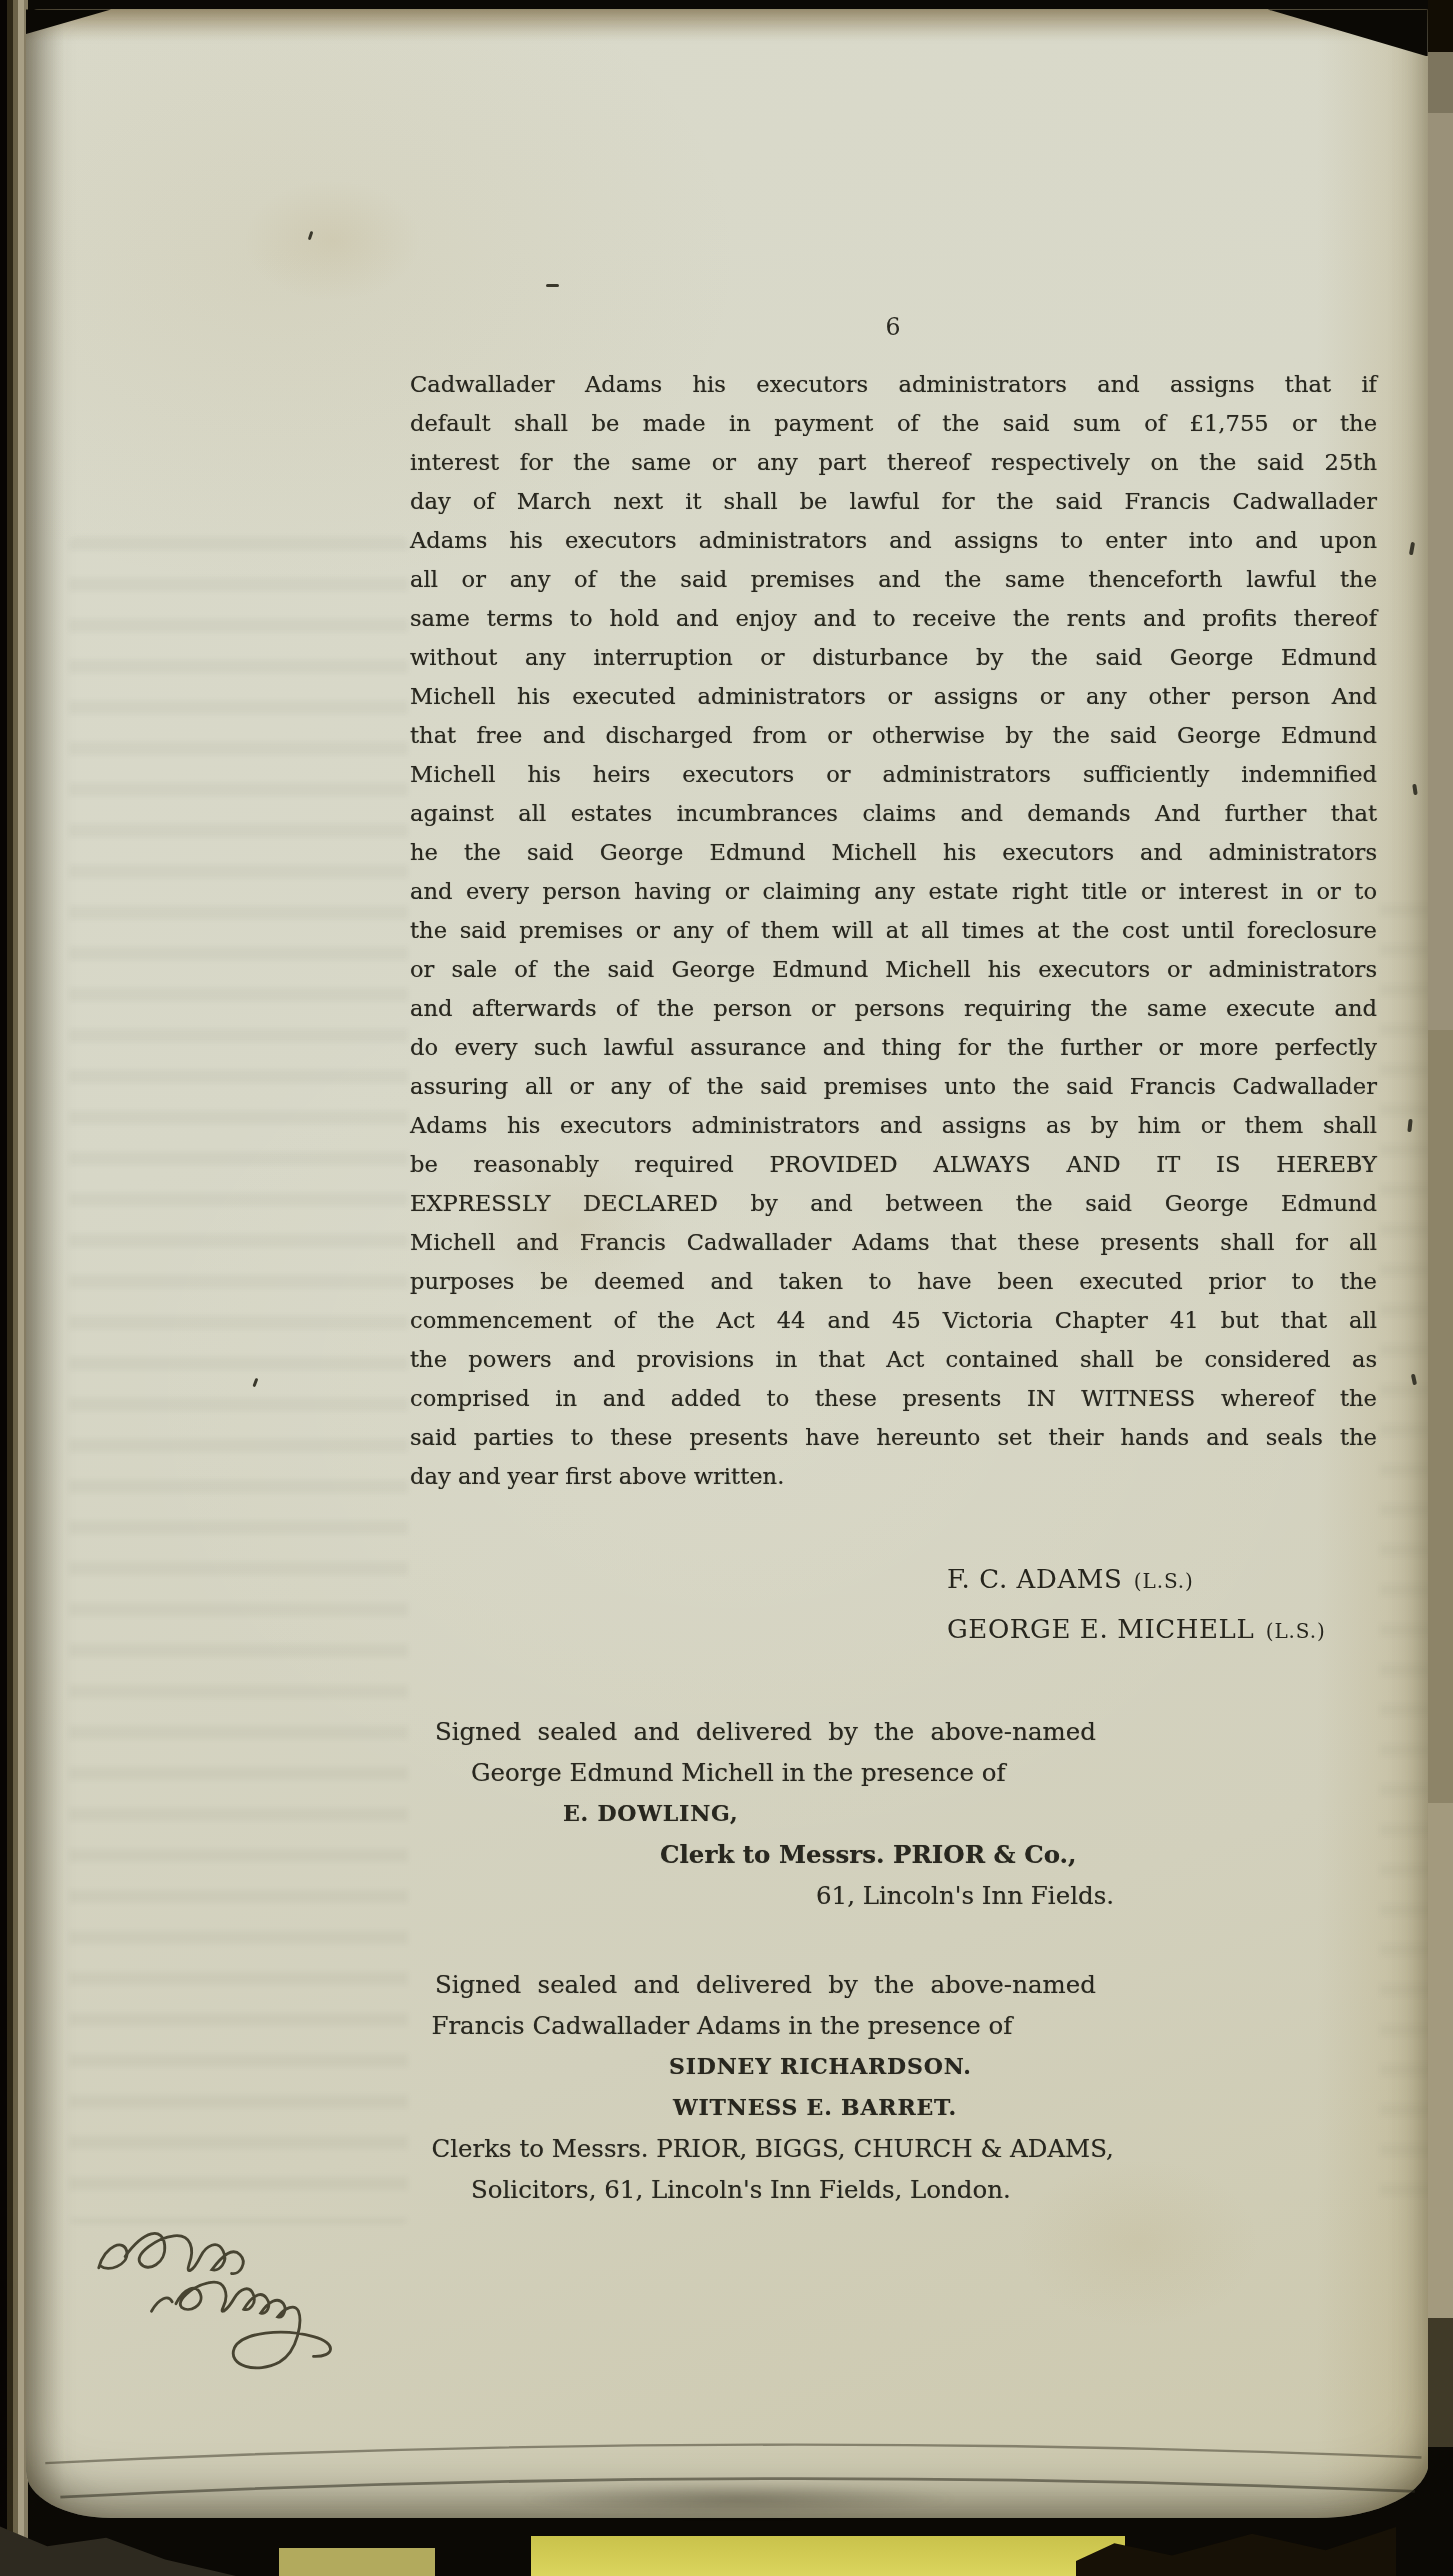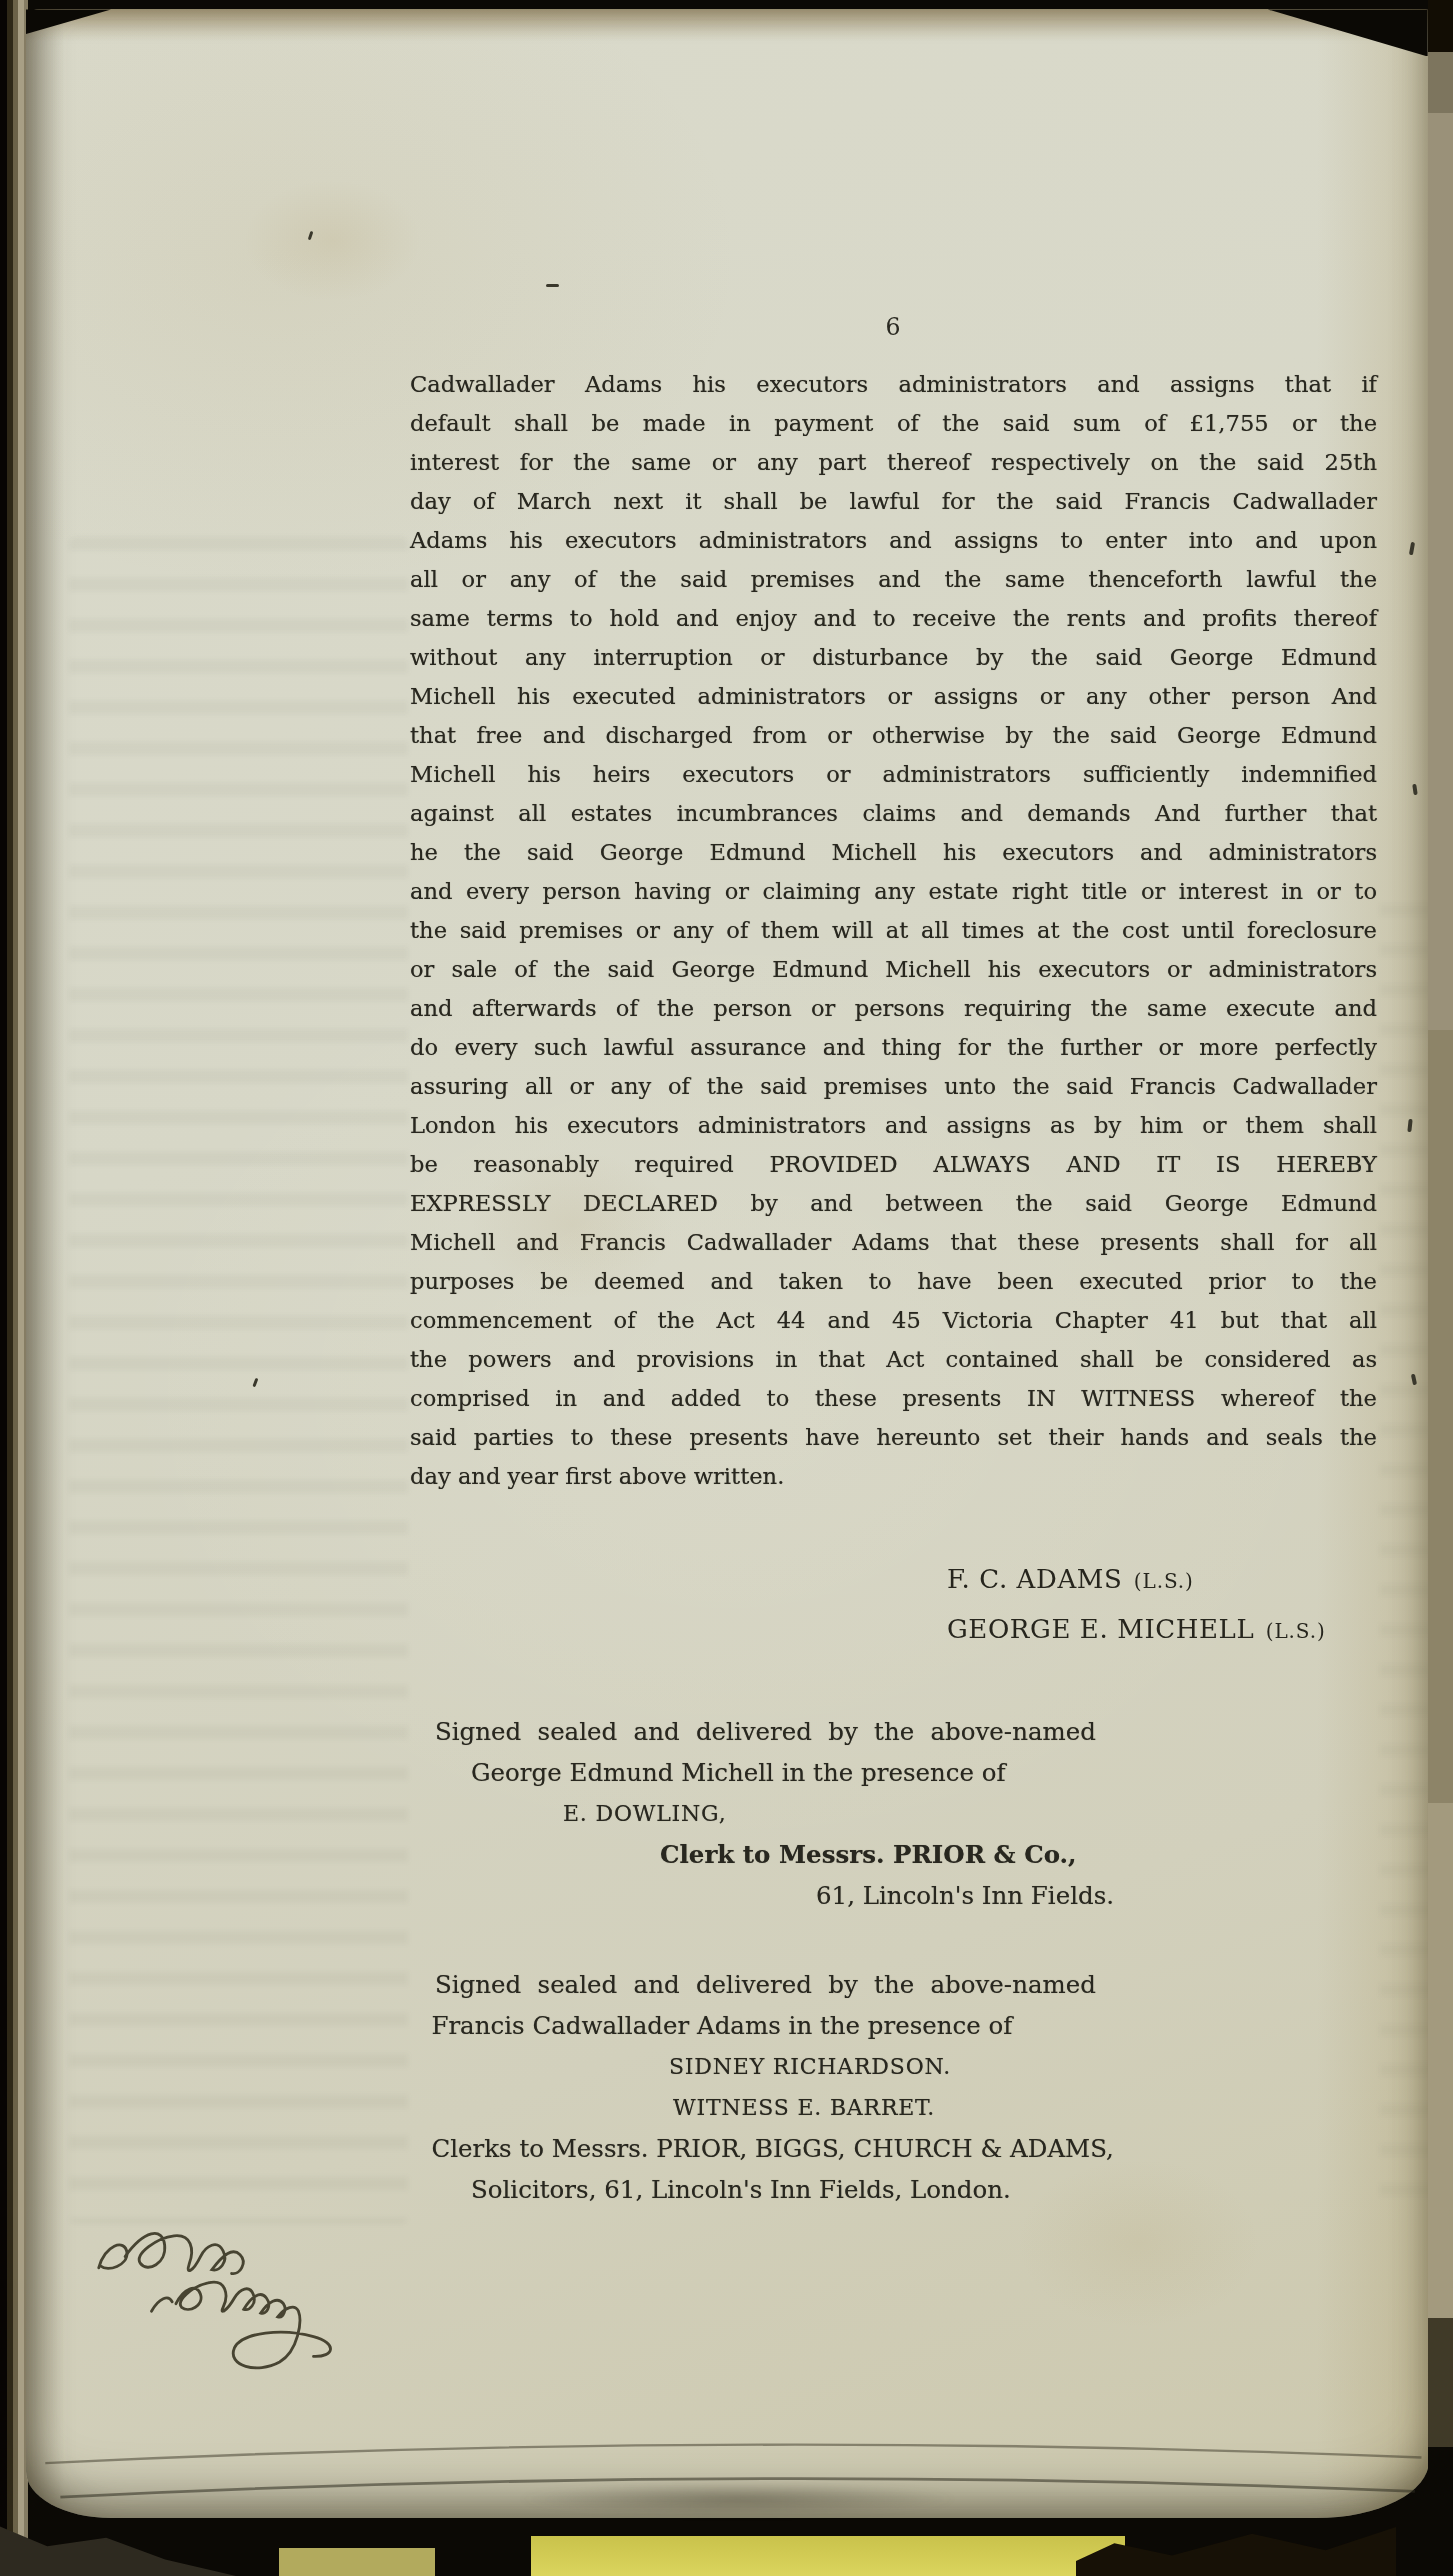--- a/index.html
+++ b/index.html
@@ -45,21 +45,21 @@
   .body-line:last-child{text-align-last:left;}
   .sig-block{position:absolute;left:921px;top:1555px;color:#26251d;}
   .sig-line{height:50px;white-space:nowrap;}
   .sig-name{font-size:26px;letter-spacing:0.6px;}
   .sig-seal{font-size:20px;margin-left:6.6px;letter-spacing:0.9px;}
   .attest{position:absolute;left:396px;width:980px;color:#28271f;font-size:24.5px;
     text-shadow:0 0 0.7px rgba(40,38,28,0.5);}
   .attest-1{top:1702px;line-height:41px;}
   .attest-2{top:1955px;line-height:41px;}
   .ws{word-spacing:8.5px;}
-  .sc{font-size:22px;letter-spacing:0.8px;}
+  .sc{font-size:22px;letter-spacing:0.8px;font-weight:bold;}
   
   .ghost{position:absolute;left:43px;top:528px;width:339px;height:1687px;
     background:repeating-linear-gradient(to bottom,rgba(95,100,80,0.055) 0 13px,transparent 13px 41px);
     filter:blur(2.8px);border-radius:7.5px;}
   .ghost2{position:absolute;left:1354px;top:895px;width:68px;height:1301px;
     background:repeating-linear-gradient(to bottom,rgba(95,100,80,0.05) 0 12.3px,transparent 12.3px 40px);
     filter:blur(2.8px);}
   .stain{position:absolute;border-radius:50%;}
   .smudge{position:absolute;left:490px;top:2473px;width:443px;height:34px;
     background:radial-gradient(ellipse at center,rgba(55,50,35,0.38),transparent 70%);filter:blur(3.8px);}
@@ -111,21 +111,21 @@
         <div class="body-line">the said premises or any of them will at all times at the cost until foreclosure</div>
 
         <div class="body-line">or sale of the said George Edmund Michell his executors or administrators</div>
 
         <div class="body-line">and afterwards of the person or persons requiring the same execute and</div>
 
         <div class="body-line">do every such lawful assurance and thing for the further or more perfectly</div>
 
         <div class="body-line">assuring all or any of the said premises unto the said Francis Cadwallader</div>
 
-        <div class="body-line">London his executors administrators and assigns as by him or them shall</div>
+        <div class="body-line">Adams his executors administrators and assigns as by him or them shall</div>
 
         <div class="body-line">be reasonably required PROVIDED ALWAYS AND IT IS HEREBY</div>
 
         <div class="body-line">EXPRESSLY DECLARED by and between the said George Edmund</div>
 
         <div class="body-line">Michell and Francis Cadwallader Adams that these presents shall for all</div>
 
         <div class="body-line">purposes be deemed and taken to have been executed prior to the</div>
 
         <div class="body-line">commencement of the Act 44 and 45 Victoria Chapter 41 but that all</div>

